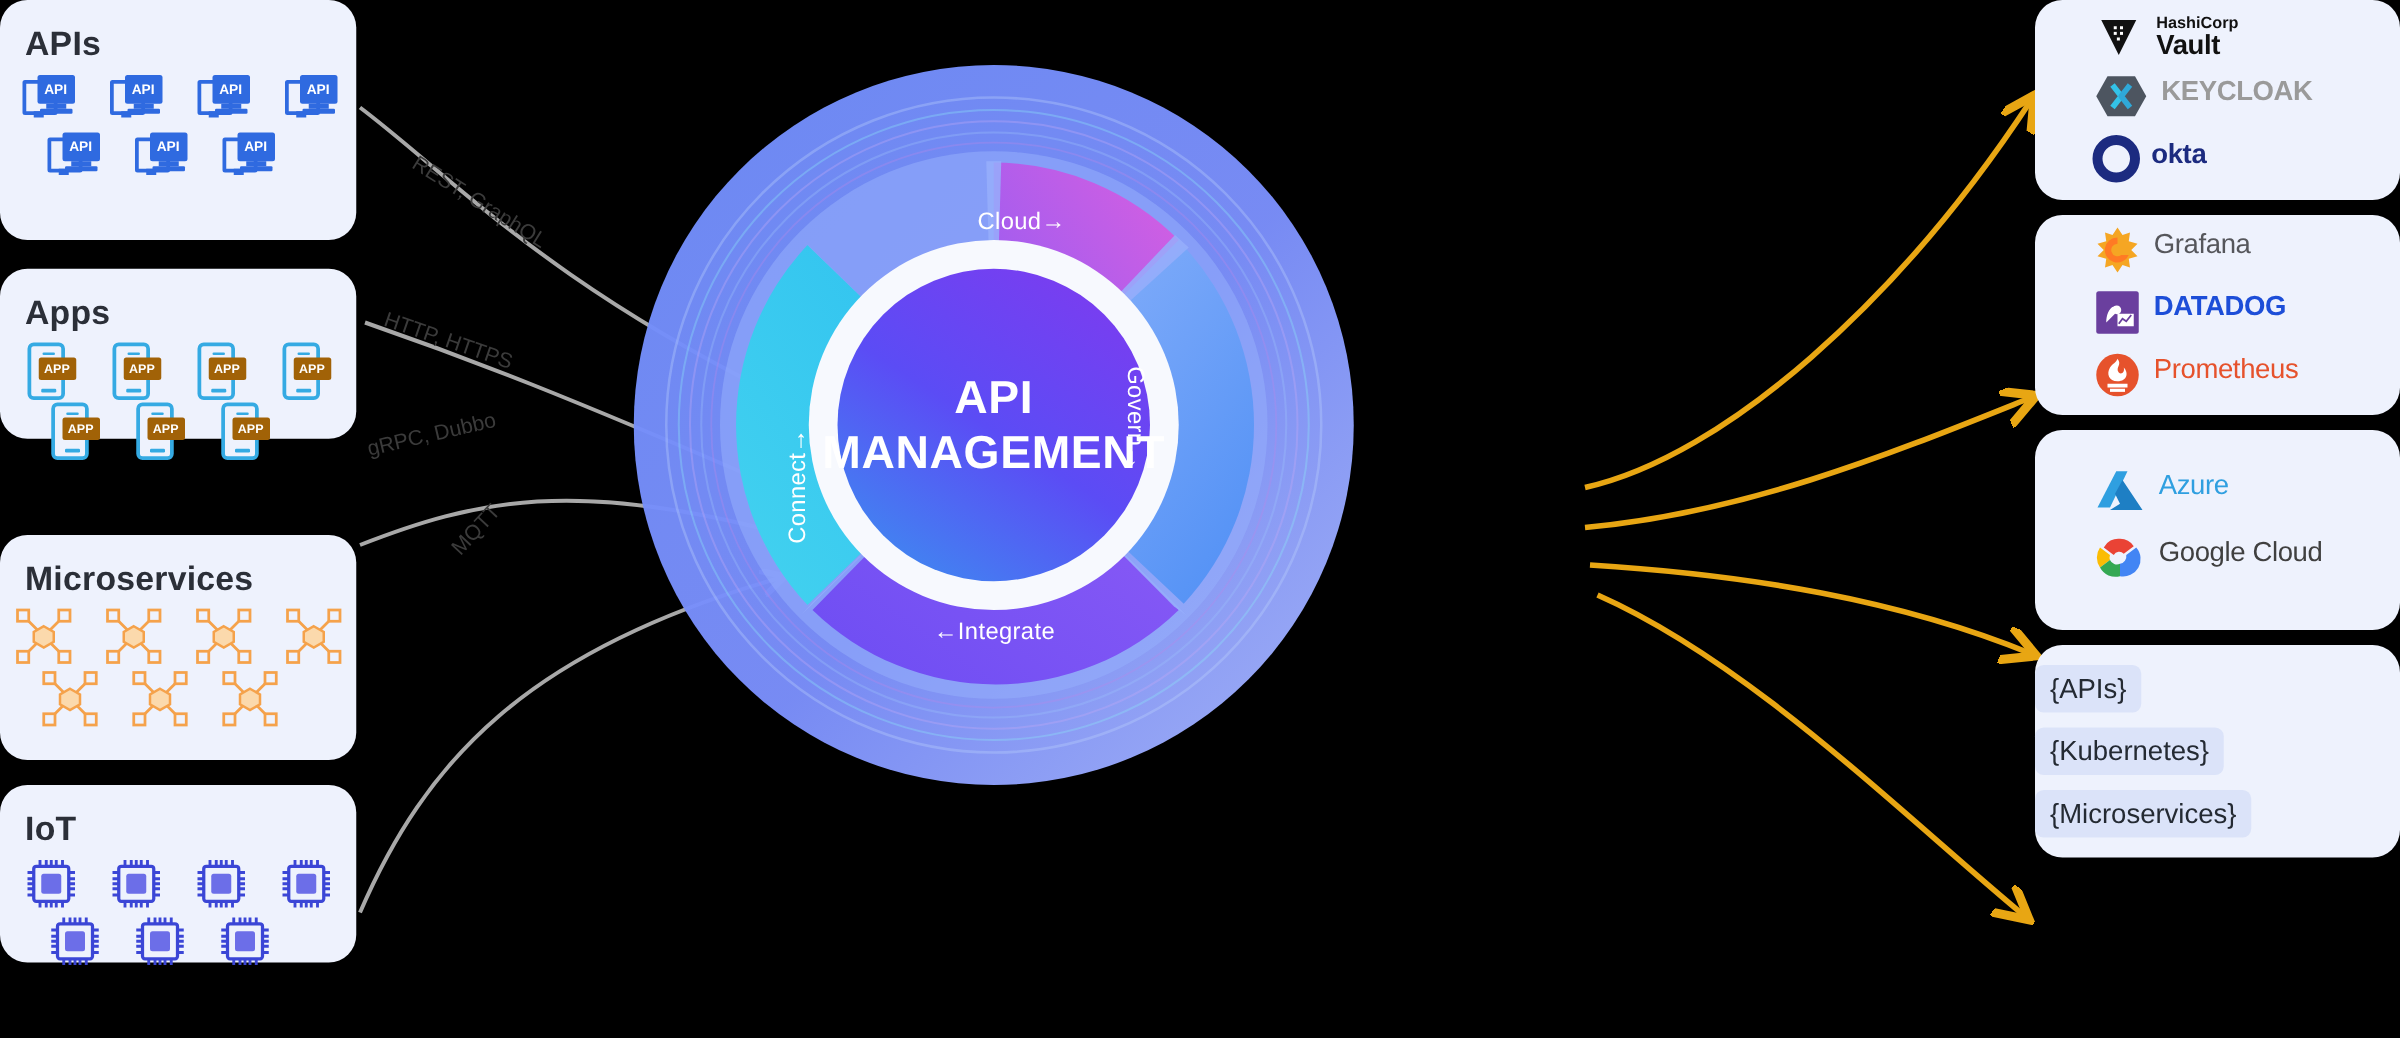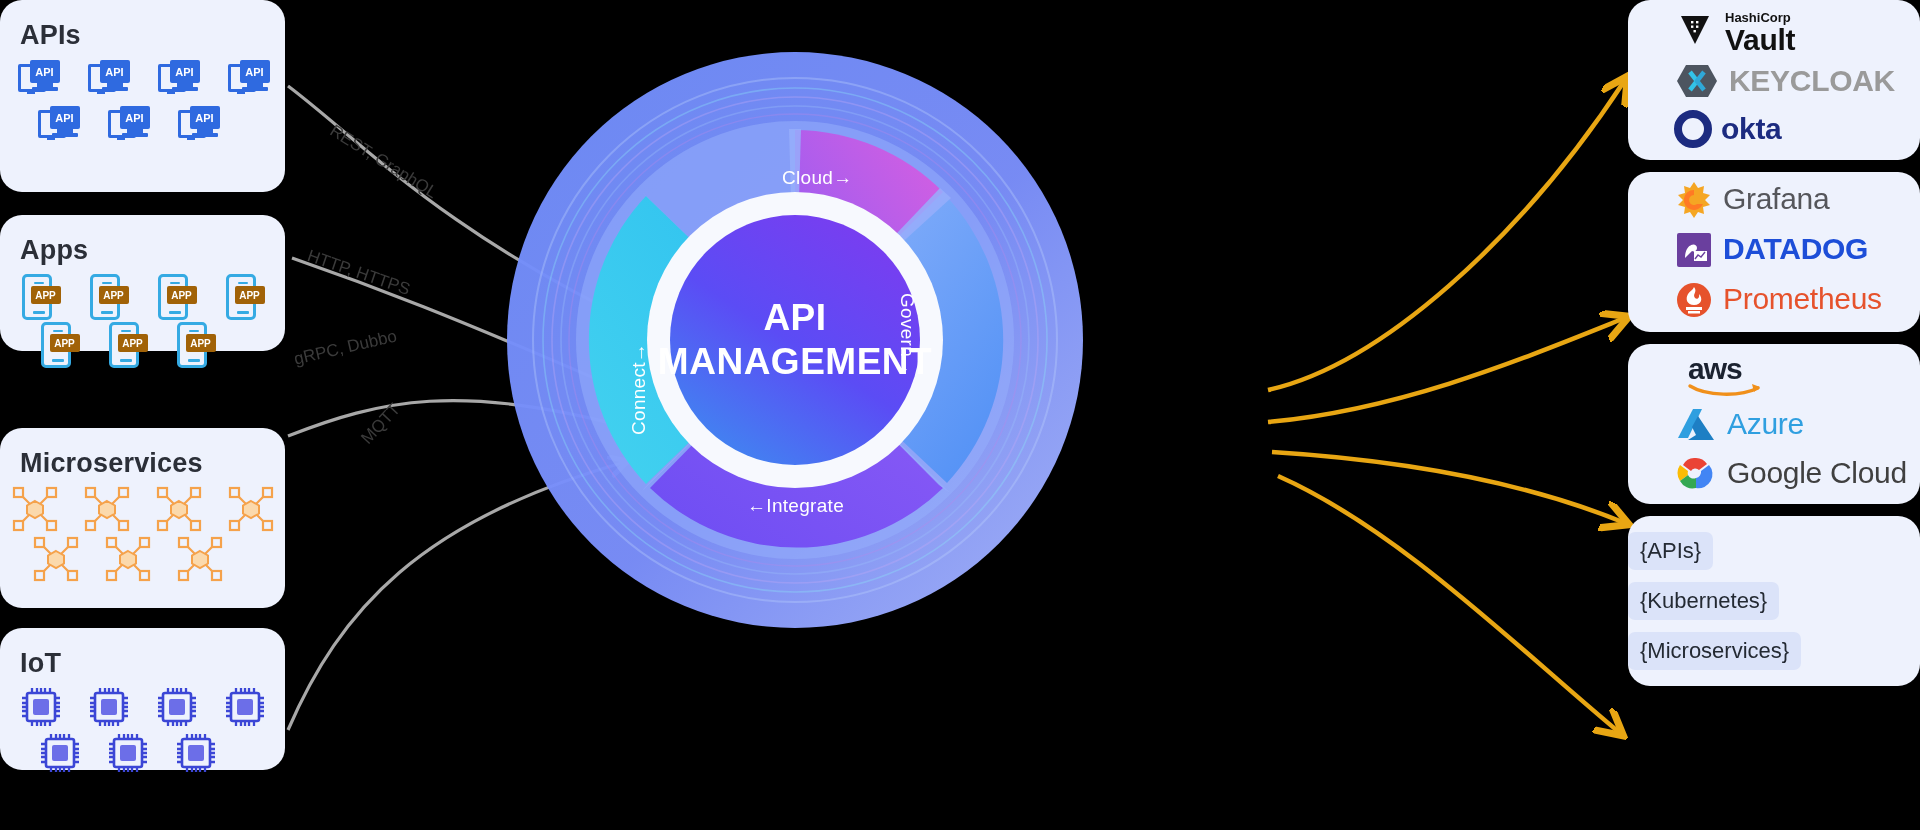--- a/index.html
+++ b/index.html
@@ -45,21 +45,21 @@
   .chip{width:42px;height:42px;}
 
   
   .rcard{right:0;width:292px;display:flex;flex-direction:column;justify-content:center;gap:10px;
          padding:10px 0;box-sizing:border-box;}
   #card-identity{top:0;height:160px;}
   #card-observe{top:172px;height:160px;}
   #card-cloud{top:344px;height:160px;}
   #card-runtime{top:516px;height:170px;}
   .logo-row{display:flex;align-items:flex-start;gap:11px;padding-left:48px;height:44px;}
-  .logo-txt{font-size:30px;font-weight:bold;letter-spacing:-.3px;}
+  .logo-txt{font-size:22px;font-weight:bold;letter-spacing:-.3px;}
 
   
   .pill-row{display:flex;height:40px;align-items:center;}
   .pill{background:#dbe3f9;border-radius:7px;padding:6px 12px;font-size:22px;color:#242a33;}
 
   
   #hub{position:absolute;left:500px;top:45px;width:590px;height:590px;}
 
   .center-label{position:absolute;left:50%;top:50%;transform:translate(-50%,-50%);
     text-align:center;color:#fff;font-size:37px;font-weight:600;line-height:1.18;
@@ -488,29 +488,20 @@
         <circle cx="18" cy="18" r="17" fill="#e6522c"></circle>
         <path d="M18 5 c4 5 -2 7 1 11 c2 2 5 0 4 -4 c4 4 3 11 -5 11 c-7 0 -9 -6 -6 -11 c2 -3 5 -4 6 -7z" fill="#ffffff"></path>
         <rect x="10" y="25" width="16" height="3" fill="#ffffff"></rect>
         <rect x="12" y="29" width="12" height="2.5" fill="#ffffff"></rect>
       </svg>
     <div class="logo-txt" style="color:#e6522c;font-weight:500">Prometheus</div>
   </div>
 </div>
 
 <div class="card rcard" id="card-cloud">
-  <div class="logo-row" style="padding-left:60px;">
-    <div style="position:relative;">
-      <div style="font-size:30px;font-weight:bold;color:#1b2230;letter-spacing:-1px;line-height:1">aws</div>
-      <svg width="74" height="14" style="display:block;margin-top:-1px" viewBox="0 0 74 14">
-          <path d="M2 3 C18 13 52 14 70 5" fill="none" stroke="#f0901b" stroke-width="3.4" stroke-linecap="round"></path>
-          <path d="M64 1 L72 4 L66 9" fill="#f0901b"></path>
-        </svg>
-    </div>
-  </div>
   <div class="logo-row">
     <svg width="40" height="36" viewBox="0 0 40 36">
         <polygon points="17,2 2,31 12,31 26,2" fill="#2f9fe0"></polygon>
         <polygon points="22,9 38,33 12,33 20,28 16,20" fill="#1e7fc4"></polygon>
       </svg>
     <div class="logo-txt" style="color:#2f9fe0;font-weight:400">Azure</div>
   </div>
   <div class="logo-row">
     <svg width="40" height="34" viewBox="0 0 40 34">
         <path d="M20 2 a13 13 0 0 1 11 6 l-8 6 a5 5 0 0 0 -8 1 l-8 -6 a13 13 0 0 1 13 -7z" fill="#ea4335"></path>

